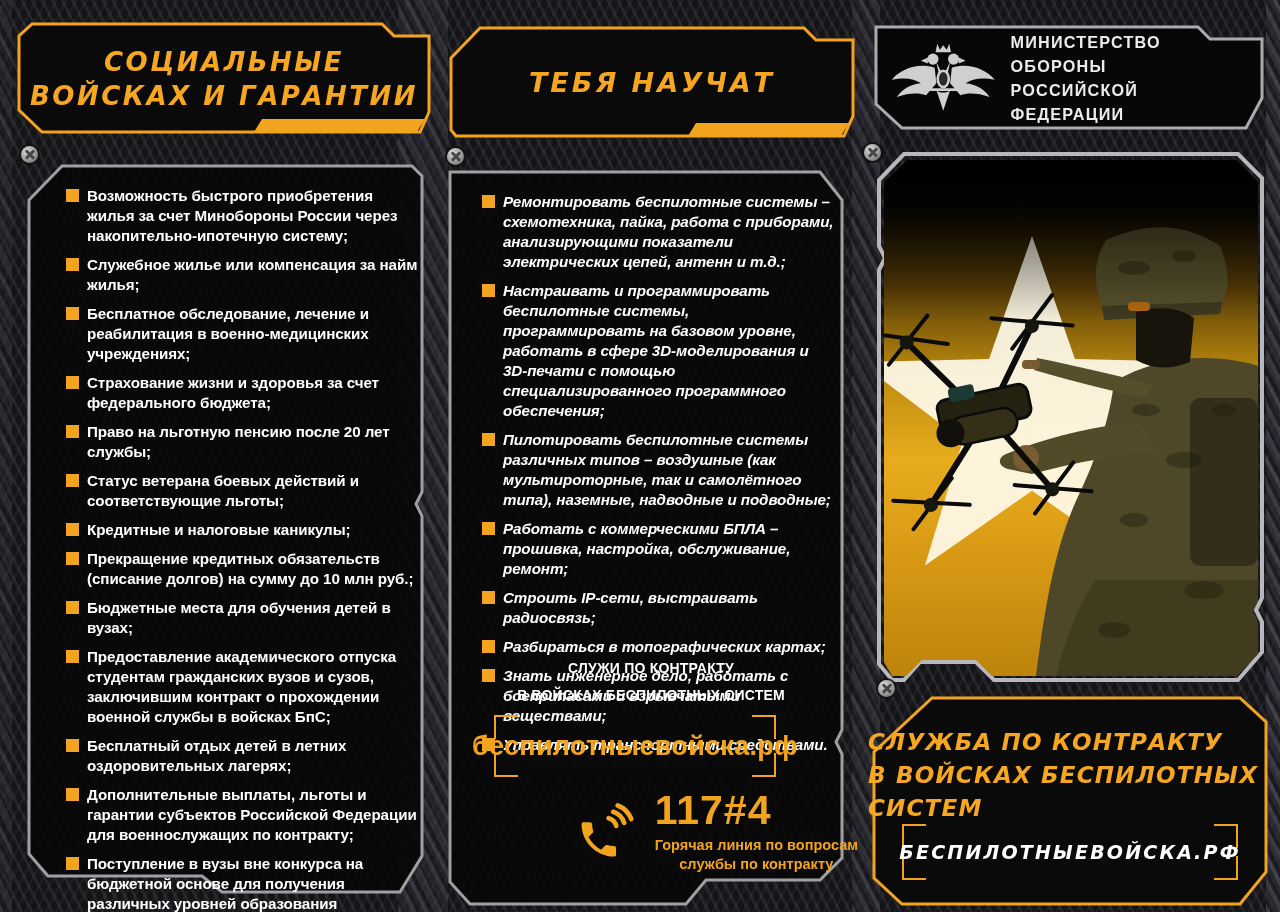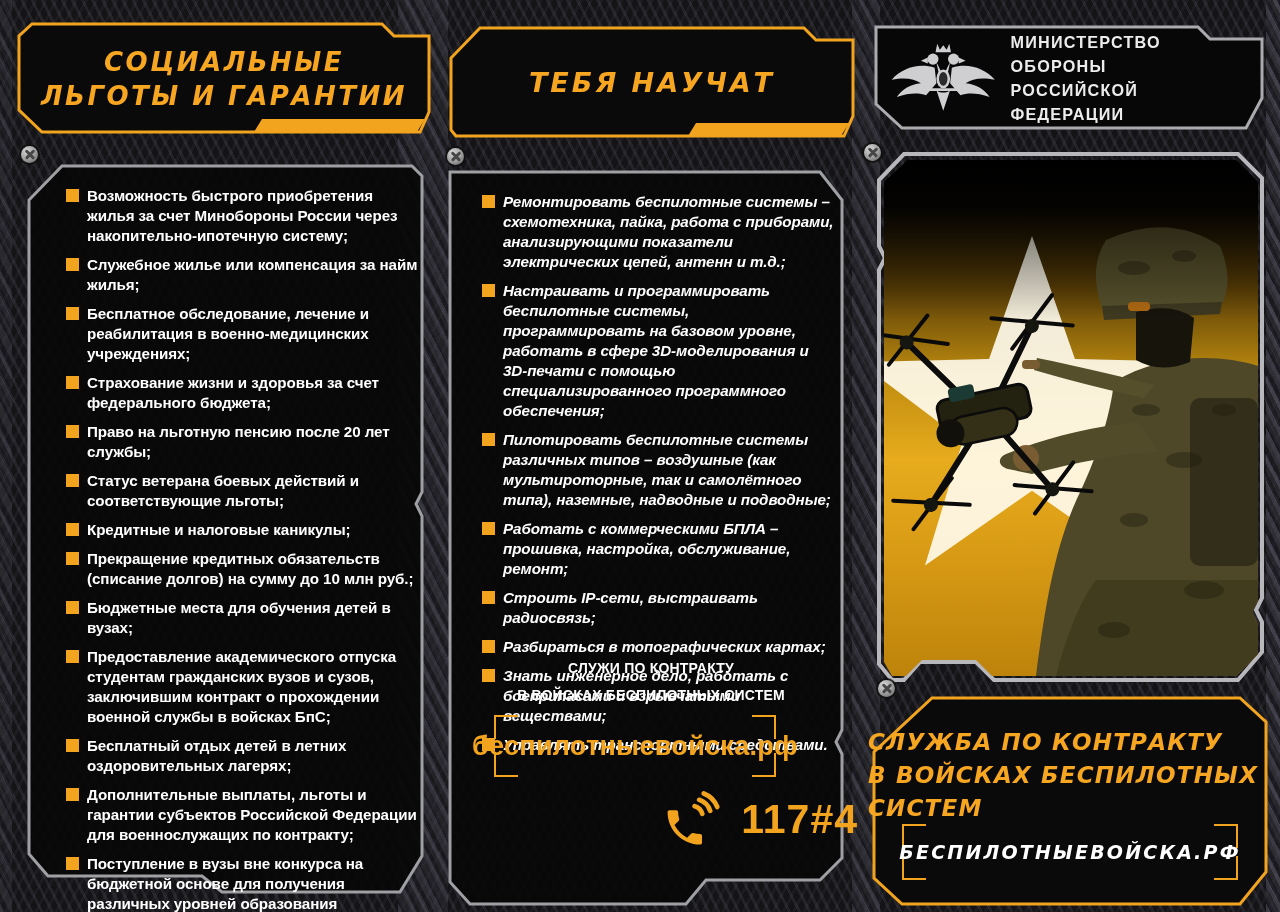--- a/index.html
+++ b/index.html
@@ -102,21 +102,21 @@
   <div class="fold f3"></div>
   <div class="fold f4"></div>
 
   <div class="abs" style="left:14px;top:20px;width:420px;height:118px;">
     <svg class="frame-svg" viewBox="0 0 420 118">
       <polygon points="18,4 368,4 380,16 415,16 415,92 406,112 28,112 5,90 5,16" fill="#0A0A0B" stroke="#F3A41E" stroke-width="3"></polygon>
       <polygon points="248,99 411,99 403,112 240,112" fill="#F3A41E"></polygon>
     </svg>
     <div class="hdr-inner">
       <div class="display hdr-line">СОЦИАЛЬНЫЕ</div>
-      <div class="display hdr-line">ЛЬГОТЫ И ГАРАНТИИ</div>
+      <div class="display hdr-line">ВОЙСКАХ И ГАРАНТИИ</div>
     </div>
   </div>
 
   <div class="screw" style="left:21px;top:146px;">
       <i class="a"></i>
       <i class="b"></i>
     </div>
 
   <div class="abs" style="left:26px;top:164px;width:414px;height:740px;">
     <svg class="frame-svg" viewBox="0 0 414 740">
@@ -242,20 +242,24 @@
       <span class="site-lower">беспилотныевойска.рф</span>
     </div>
 
     <div class="phone-row" style="top:618px;">
       <svg width="64" height="62" viewBox="0 0 34 34">
         <path transform="translate(1,9) scale(1.05)" fill="#F3A41E" d="M6.62 10.79c1.44 2.83 3.76 5.14 6.59 6.59l2.2-2.2c.27-.27.67-.36 1.02-.24 1.12.37 2.33.57 3.57.57.55 0 1 .45 1 1V20c0 .55-.45 1-1 1-9.39 0-17-7.61-17-17 0-.55.45-1 1-1h3.5c.55 0 1 .45 1 1 0 1.25.2 2.45.57 3.57.11.35.03.74-.25 1.02l-2.2 2.2z"></path>
         <path d="M19 10 a6 6 0 0 1 4.2 4.2 M21.5 6.5 a9.5 9.5 0 0 1 6 6 M24 3 a13 13 0 0 1 7.4 7.4" fill="none" stroke="#F3A41E" stroke-width="2.6" stroke-linecap="round"></path>
       </svg>
       <div class="phone-col">
         <div class="phone-num">117#4</div>
+        <div class="hotline">
+          <div>Горячая линия по вопросам</div>
+          <div>службы по контракту</div>
+        </div>
       </div>
     </div>
   </div>
 
   <div class="abs" style="left:868px;top:22px;width:400px;height:118px;">
     <svg class="frame-svg" viewBox="0 0 400 118">
       <polygon points="8,5 330,5 342,17 394,17 394,76 378,106 34,106 8,82" fill="#070708" stroke="#ABABAF" stroke-width="3"></polygon>
     </svg>
     <div class="mod-inner">
       <svg width="112" height="82" viewBox="0 0 124 88">

